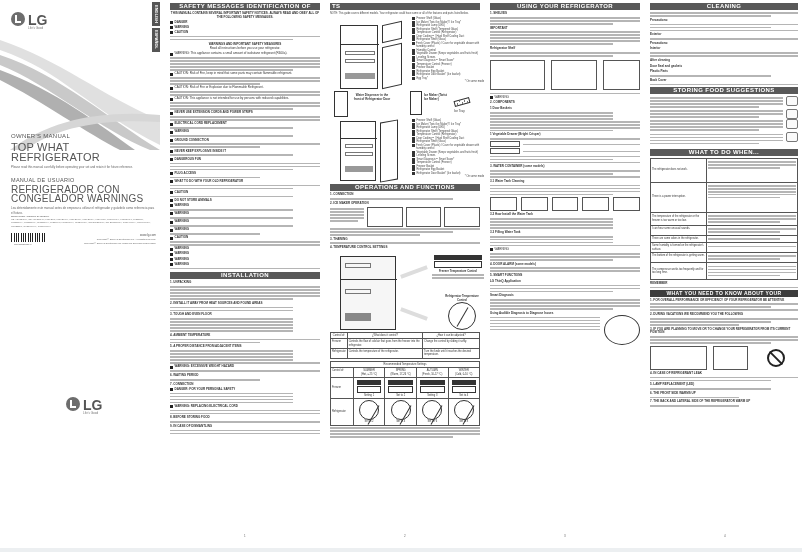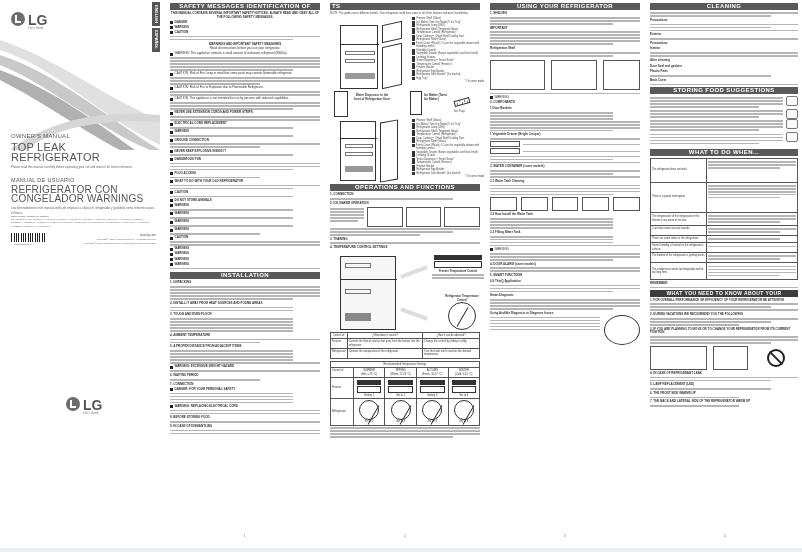--- a/index.html
+++ b/index.html
@@ -72,25 +72,25 @@
       <path d="M0,10 C60,30 90,70 160,105 L160,80 C100,55 60,20 0,0 Z" fill="#e0e0e0"></path>
       <path d="M0,25 C50,45 100,90 150,110 L160,110 C110,80 60,35 0,15 Z" fill="#c9c9c9"></path>
       <path d="M0,40 C40,60 90,95 120,110 L135,110 C100,85 55,50 0,30 Z" fill="#b0b0b0"></path>
       <path d="M10,110 C50,80 100,70 160,75 L160,82 C100,78 55,88 25,110 Z" fill="#d6d6d6"></path>
     </svg>
     <div class="tabs">
       <div class="tab">ENGLISH</div>
       <div class="tab">ESPAÑOL</div>
     </div>
     <div class="ctitle-sm" style="top:133px">OWNER'S MANUAL</div>
-    <div class="ctitle-lg" style="top:142px">TOP LEAK</div>
+    <div class="ctitle-lg" style="top:142px">TOP WHAT</div>
     <div class="ctitle-lg" style="top:152px">REFRIGERATOR</div>
     <div class="cdesc" style="top:165px">Please read this manual carefully before operating your set and retain it for future reference.</div>
     <div class="ctitle-sm" style="top:177px;font-size:5.5px">MANUAL DE USUARIO</div>
-    <div class="ctitle-lg" style="top:184px;font-size:10px">REFRIGERATOR CON</div>
+    <div class="ctitle-lg" style="top:184px;font-size:10px">REFRIGERADOR CON</div>
     <div class="ctitle-lg" style="top:193px;font-size:10px">CONGELADOR WARNINGS</div>
     <div class="cdesc" style="top:206px;width:145px">Lea detenidamente este manual antes de empezar a utilizar el refrigerador y guárdelo como referencia para el futuro.</div>
     <div class="models" style="top:215px">
       <div style="font-weight:bold">Model Name / Nombre de Modelo:</div>
       <div>GB-X372SGJV, GB-X373SGJV, LT29BPP, LT29BPPX, LT29BPPK, LT29BPPH, LT29MPP, LT29MPPX, LT29BPP1, LT32BPP, LT32BPPX, LT32BPPK, LT32BPPH, LT32MPP, LT32MPPX, LT32MPPK, GB-B262SGJV, GB-B263SGJV, GT29WPPX, GT29WPPK, GT32BDC, GT32WPPX, GT32WPPK</div>
     </div>
     <div class="barcode" style="top:233px"></div>
     <div class="barcode-num" style="top:243px">MFL68880000-7</div>
     <div class="site" style="top:233px">www.lg.com</div>
     <div class="copyright" style="top:238px">Copyright © 2018 LG Electronics Inc. All Rights Reserved.</div>

